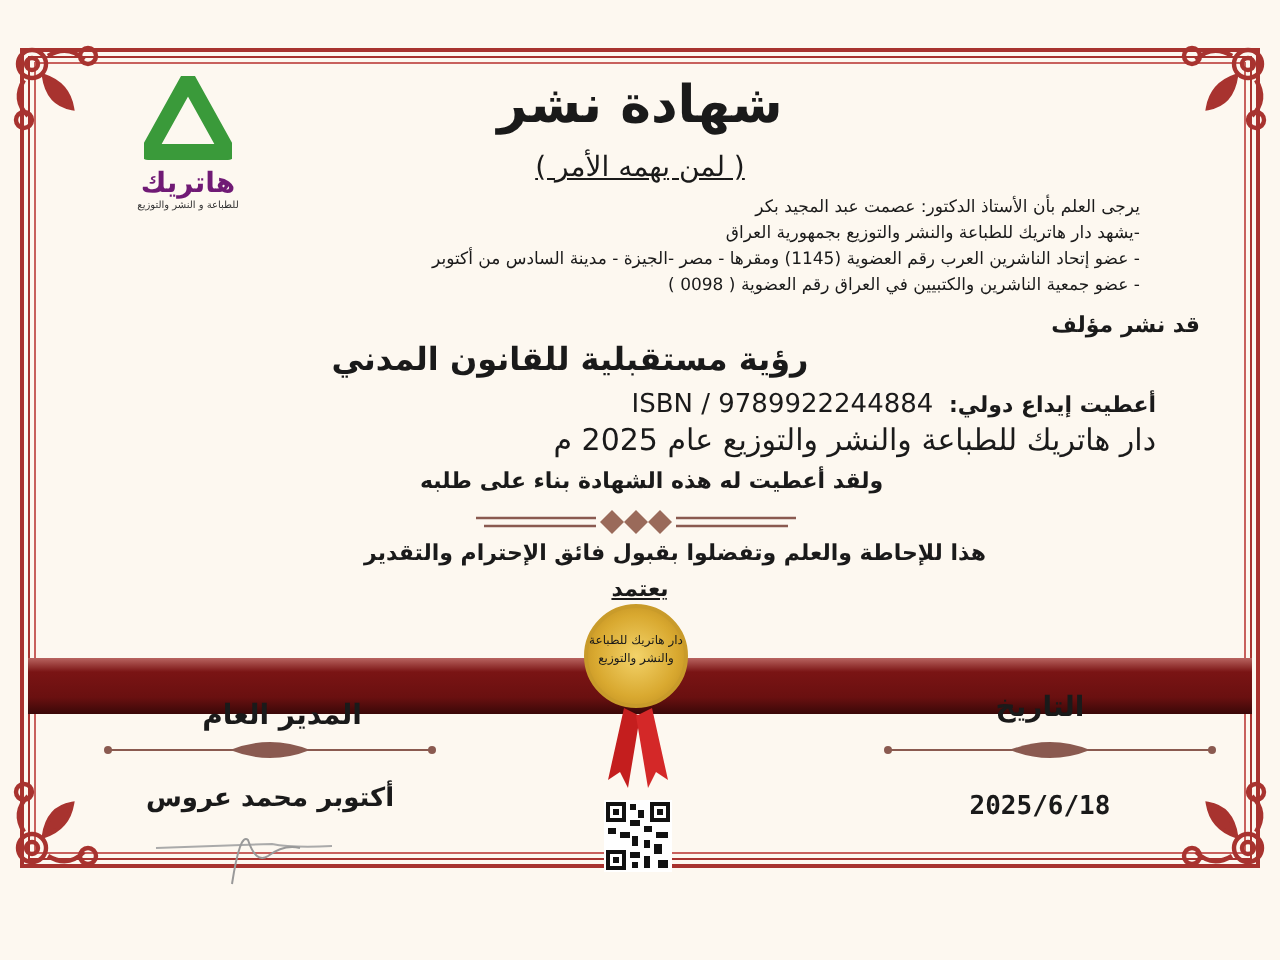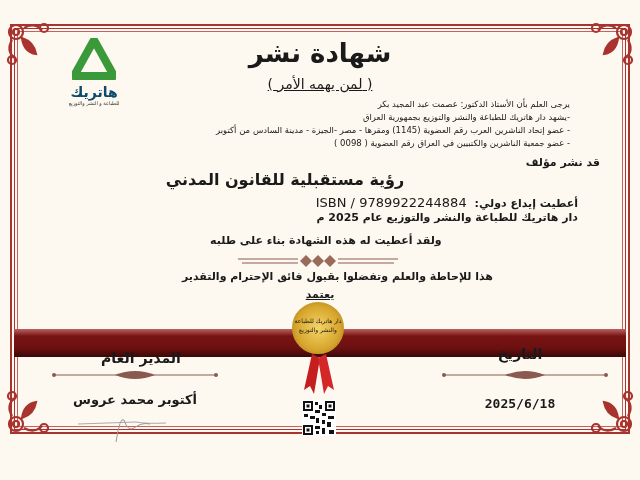--- a/index.html
+++ b/index.html
@@ -6,31 +6,31 @@
   body { width:640px; height:480px; background:#fdf8f0; position:relative; overflow:hidden; font-family:"DejaVu Sans", sans-serif; color:#1a1a1a; }
   .frame-outer { position:absolute; left:10px; top:24px; width:620px; height:410px; border:2px solid #a8332f; box-sizing:border-box; }
   .frame-inner { position:absolute; left:14px; top:28px; width:612px; height:402px; border:1px solid #a8332f; box-sizing:border-box; }
   .frame-inner2 { position:absolute; left:17px; top:31px; width:606px; height:396px; border:1px solid #c8615d; box-sizing:border-box; }
   .corner { position:absolute; width:56px; height:56px; }
   .corner.tl { left:4px; top:20px; }
   .corner.tr { right:4px; top:20px; transform:scaleX(-1); }
   .corner.bl { left:4px; bottom:44px; transform:scaleY(-1); }
   .corner.br { right:4px; bottom:44px; transform:scale(-1,-1); }
   .logo { position:absolute; left:62px; top:38px; width:64px; text-align:center; }
-  .logo-name { font-size:14px; font-weight:bold; color:#0c4a6e; margin-top:-2px; }
+  .logo-name { font-size:14px; font-weight:bold; color:#701a75; margin-top:-2px; }
   .logo-sub { font-size:5px; color:#333; }
   .title { position:absolute; left:0; right:0; top:38px; text-align:center; font-size:26px; font-weight:bold; }
   .subtitle { position:absolute; left:0; right:0; top:76px; text-align:center; font-size:14px;text-decoration:underline; }
   .intro { position:absolute; right:70px; top:98px; width:420px; direction:rtl; text-align:right; font-size:8.5px; line-height:13px; }
   .intro div { white-space:nowrap; }
   .published { position:absolute; left:0; width:600px; top:156px; text-align:right; font-size:11px; font-weight:bold; padding-left:0; }
   .book-title { position:absolute; left:0; width:570px; top:170px; text-align:center; font-size:16px; font-weight:bold; }
   .isbn { position:absolute; right:62px; top:195px; direction:rtl; font-size:11px; font-weight:bold; white-space:nowrap; }
   .isbn .num { font-size:13px; font-weight:normal; margin-right:4px; }
-  .publisher { position:absolute; right:62px; top:211px; direction:rtl; font-size:11px; font-weight:bold; white-space:nowrap; }
+  .publisher { position:absolute; right:62px; top:211px; direction:rtl; font-size:15px; font-weight:normal; white-space:nowrap; }
   .granted { position:absolute; left:210px; top:234px; direction:rtl; font-size:11px; font-weight:bold; white-space:nowrap; }
   .ornament-mid { position:absolute; left:238px; top:254px; width:160px; height:14px; }
   .closing { position:absolute; left:182px; top:270px; direction:rtl; font-size:11px; font-weight:bold; white-space:nowrap; }
   .approve { position:absolute; left:0; right:0; top:288px; text-align:center; font-size:11px; font-weight:bold; text-decoration:underline; }
   .ribbon { position:absolute; left:14px; right:14px; top:329px; height:28px; background:linear-gradient(#b86460 0%, #7a1414 25%, #6a1010 70%, #3a0808 100%); }
   .seal { position:absolute; left:292px; top:302px; width:52px; height:52px; border-radius:50%; background:radial-gradient(circle, #f3d36a 0%, #d9a930 60%, #b8861c 100%); border:2px solid #c99b2a; box-sizing:border-box; text-align:center; font-size:6px; line-height:9px; padding-top:12px; }
   .seal-tails { position:absolute; left:302px; top:354px; width:34px; height:40px; }
   .qr { position:absolute; left:302px; top:400px; width:34px; height:36px; }
   .label-director { position:absolute; left:86px; top:350px; width:110px; text-align:center; font-size:14px; font-weight:bold; }
   .label-date { position:absolute; left:470px; top:346px; width:100px; text-align:center; font-size:14px; font-weight:bold; }

